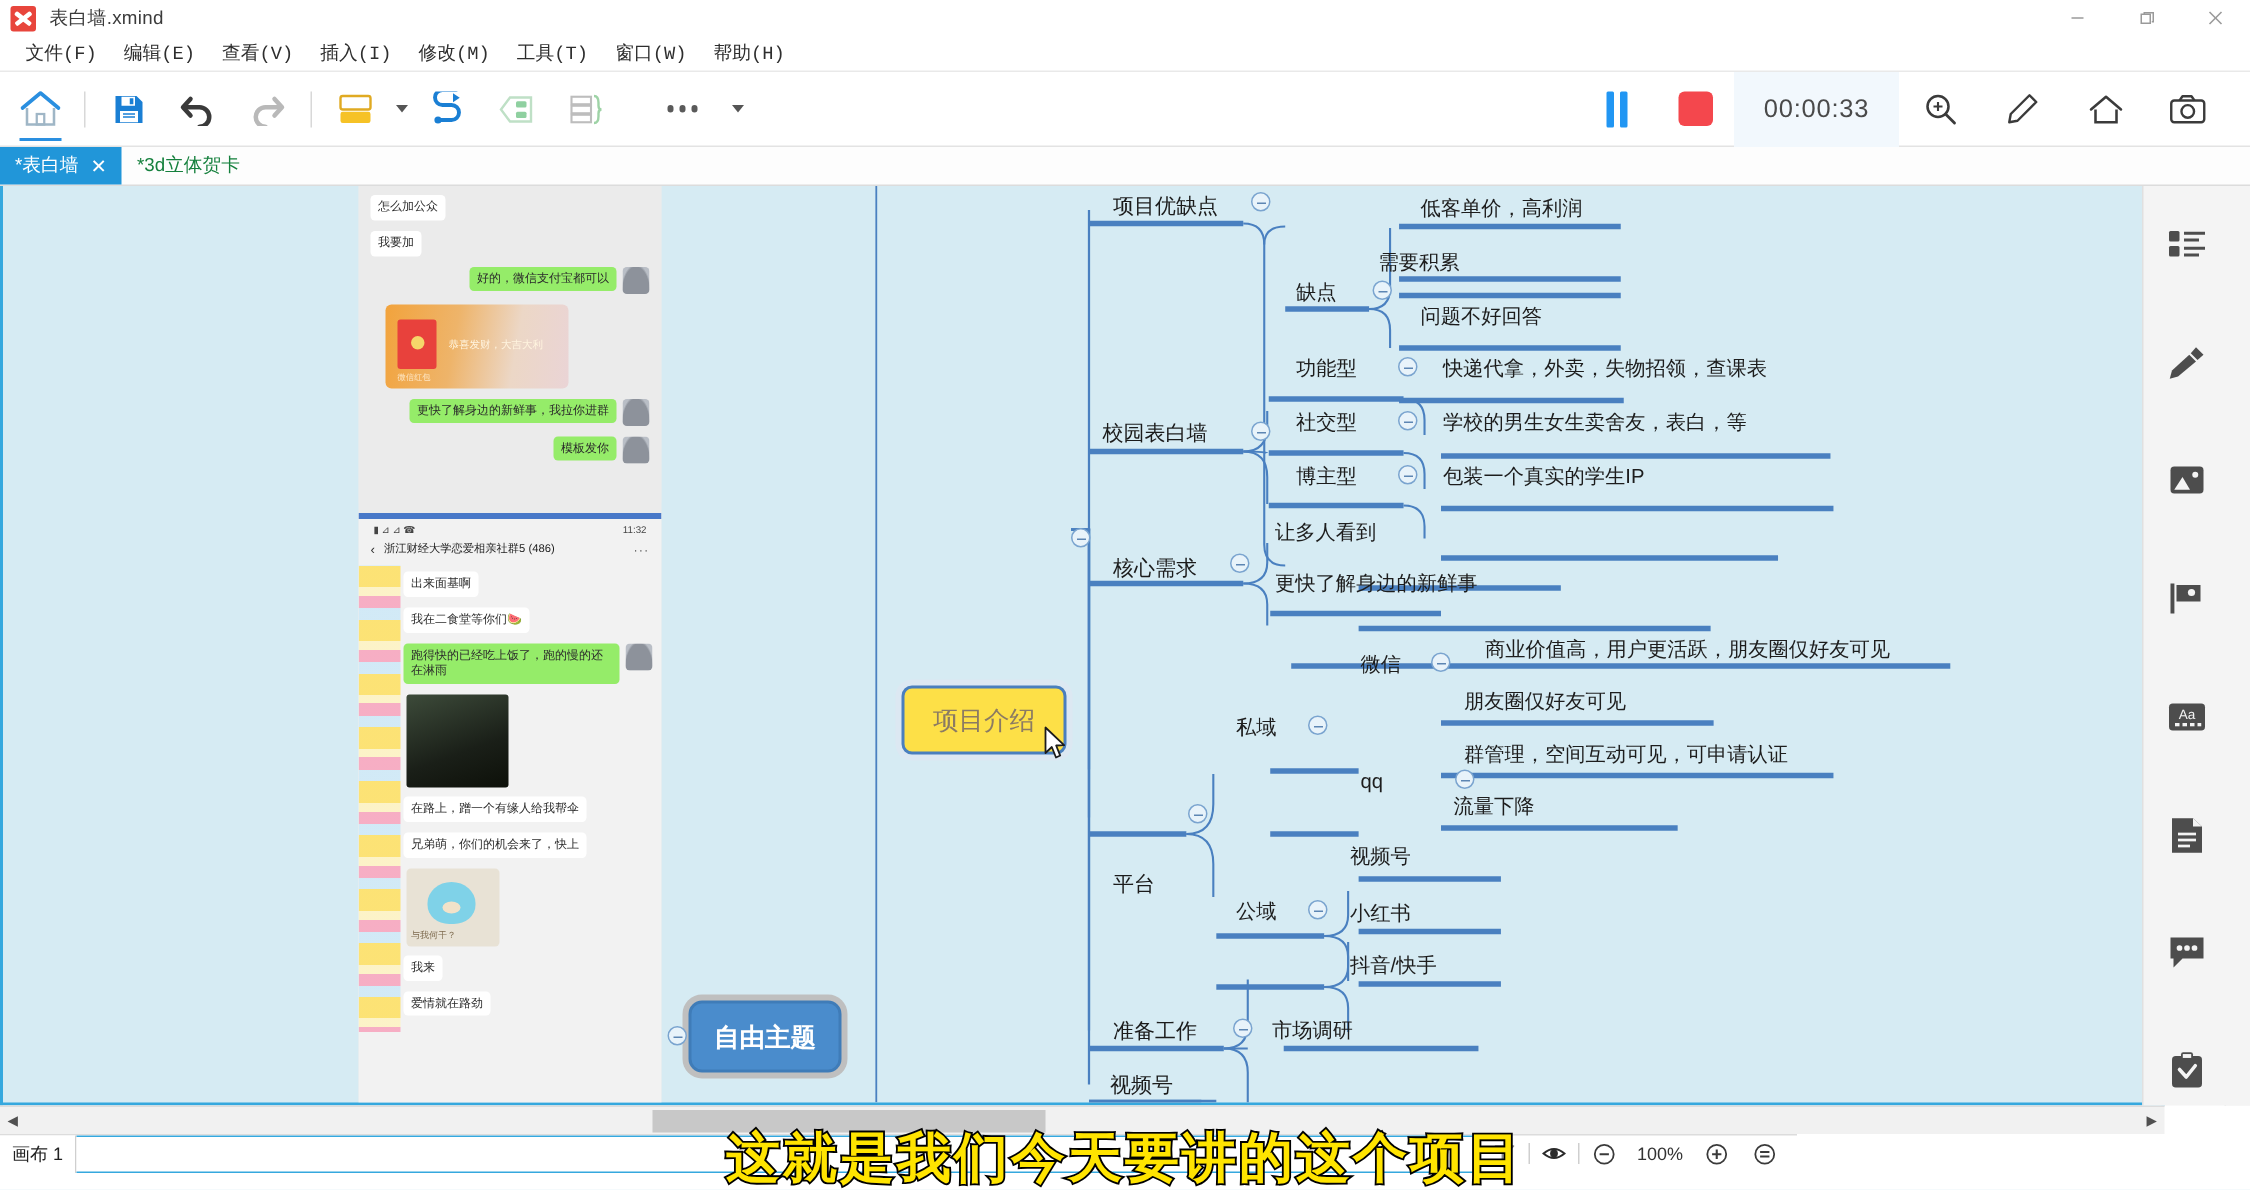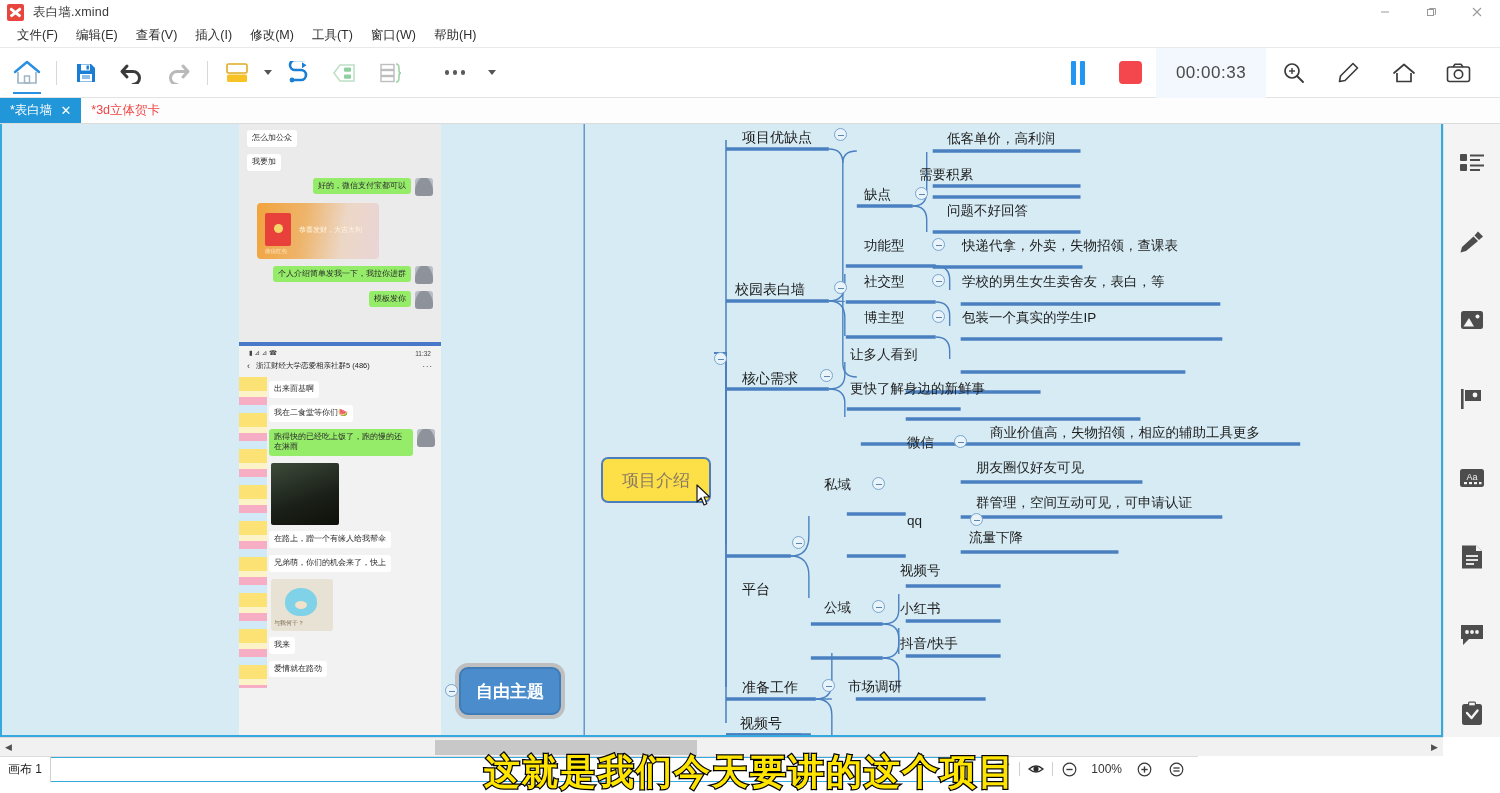--- a/index.html
+++ b/index.html
@@ -33,20 +33,21 @@
     width: 46px; height: 24px; display: flex; align-items: center;
     justify-content: center; color: #9a9a9a; font-size: 13px;
   }
   .win-btn svg { display: block; }
 
   
   .menubar {
     position: absolute; top: 24px; left: 0; width: 1500px; height: 24px;
     background: #ffffff; display: flex; align-items: center; padding-left: 8px;
     border-bottom: 1px solid #e9e9e9;
+    font-family: Liberation Mono, monospace;
   }
   .menu-item {
     font-size: 12.5px; color: #2e2e2e; padding: 2px 9px; white-space: nowrap;
   }
 
   
   .toolbar {
     position: absolute; top: 48px; left: 0; width: 1500px; height: 50px;
     background: #ffffff; display: flex; align-items: center;
     border-bottom: 1px solid #e3e3e3;
@@ -84,21 +85,21 @@
   .rec-icon { width: 55px; height: 50px; display: flex; align-items: center; justify-content: center; }
 
   
   .tabbar {
     position: absolute; top: 98px; left: 0; width: 1500px; height: 26px;
     background: #fdfdfd; display: flex; align-items: stretch;
     border-bottom: 1px solid #dcdcdc;
   }
   .tab {
     display: flex; align-items: center; padding: 0 10px; font-size: 12.5px;
-    color: #ef4444; gap: 8px;
+    color: #15803d; gap: 8px;
   }
   .tab.active { background: #2196d9; color: #ffffff; }
   .tab-close { font-size: 13px; font-weight: bold; line-height: 1; }
 
   
   .canvas-wrap {
     position: absolute; top: 124px; left: 0; width: 1443px; height: 613px;
     background: #d6ebf3; border: 2px solid #35a8de; border-top: none;
     overflow: hidden;
   }
@@ -216,23 +217,23 @@
     font-size: 12px; color: #222; background: #ffffff; border-right: 1px solid #cfcfcf;
   }
   .sheet-rest { flex: 1; height: 25px; border: 1px solid #35a8de; border-left: none; background: #fff; }
   .sheet-right { display: flex; align-items: center; gap: 0; padding-right: 6px; }
   .sb-ico { width: 32px; height: 25px; display: flex; align-items: center; justify-content: center; }
   .sb-sep { width: 1px; height: 14px; background: #cfcfcf; }
   .zoom-val { font-size: 12px; color: #333; padding: 0 6px; }
 
   
   .rail {
-    position: absolute; right: 0; top: 124px; width: 57px; height: 613px;
+    position: absolute; right: 0; top: 124px; width: 72px; height: 613px;
     background: #f4f4f4; border-left: 1px solid #e0e0e0;
-    display: flex; flex-direction: column; align-items: center; padding-top: 16px; gap: 33px;
+    display: flex; flex-direction: column; align-items: flex-start; padding-top: 16px; gap: 33px;
   }
   .rail-btn { width: 57px; height: 69px; display: flex; align-items: center; justify-content: center; }
 
   
   .subtitle {
     position: absolute; left: 0; bottom: -4px; width: 1500px; text-align: center;
     font-size: 36px; font-weight: bold; color: #ffe400;
     -webkit-text-stroke: 2.5px #000; letter-spacing: 2px;
     paint-order: stroke fill; pointer-events: none;
   }
@@ -422,21 +423,21 @@
           <div class="row right">
             <span class="bub out">好的，微信支付宝都可以</span>
             <span class="ava"></span>
           </div>
           <div class="redpacket">
             <div class="rp-sq"></div>
             <div class="rp-t">恭喜发财，大吉大利</div>
             <div class="rp-b">微信红包</div>
           </div>
           <div class="row right">
-            <span class="bub out">个人介绍简单发我一下，我拉你进群</span>
+            <span class="bub out">更快了解身边的新鲜事，我拉你进群</span>
             <span class="ava"></span>
           </div>
           <div class="row right">
             <span class="bub out">模板发你</span>
             <span class="ava"></span>
           </div>
         </div>
 
         <div class="imgB">
           <div class="ph-status">
@@ -604,21 +605,21 @@
       <div class="node lv4" style="left:960px; top:187px;">包装一个真实的学生IP</div>
 
       <div class="node lv4" style="left:848px; top:224px;">让多人看到</div>
       <div class="node lv4" style="left:848px; top:258px;">更快了解身边的新鲜事</div>
 
       <div class="node lv3" style="left:822px; top:354px;">私域</div>
       <div class="collapse" style="left:870px; top:353px;"></div>
 
       <div class="node lv3" style="left:905px; top:312px;">微信</div>
       <div class="collapse" style="left:952px; top:311px;"></div>
-      <div class="node lv4" style="left:988px; top:302px;">商业价值高，失物招领，相应的辅助工具更多</div>
+      <div class="node lv4" style="left:988px; top:302px;">商业价值高，用户更活跃，朋友圈仅好友可见</div>
       <div class="node lv4" style="left:974px; top:337px;">朋友圈仅好友可见</div>
 
       <div class="node lv3" style="left:905px; top:390px;">qq</div>
       <div class="collapse" style="left:968px; top:389px;"></div>
       <div class="node lv4" style="left:974px; top:372px;">群管理，空间互动可见，可申请认证</div>
       <div class="node lv4" style="left:967px; top:407px;">流量下降</div>
 
       <div class="node lv3" style="left:822px; top:477px;">公域</div>
       <div class="collapse" style="left:870px; top:476px;"></div>
       <div class="node lv4" style="left:898px; top:440px;">视频号</div>

